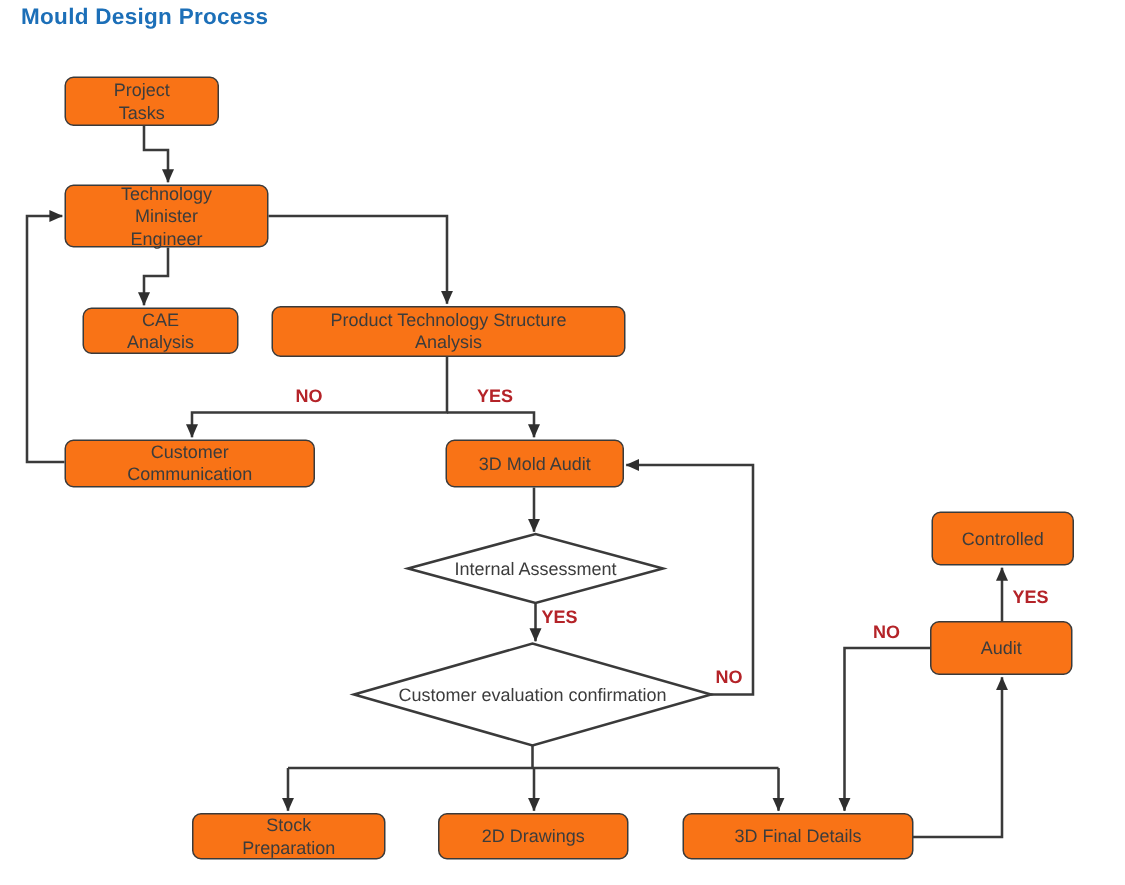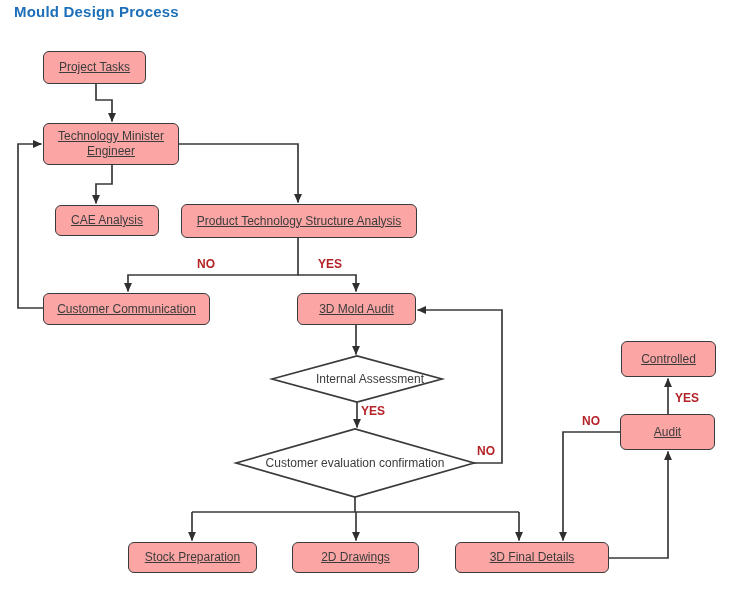--- a/index.html
+++ b/index.html
@@ -13,28 +13,27 @@
   #title{
     position:absolute;left:14px;top:3px;
     font-size:15px;font-weight:600;letter-spacing:.2px;
     color:#1c6fb8;
     text-align:right;
   }
   svg.layer{position:absolute;left:0;top:0;z-index:1;}
   .node{
     position:absolute;z-index:2;
     box-sizing:border-box;
-    background:#fca5a5;
+    background:#f97316;
     border:1.6px solid #3a3a3a;
     border-radius:6px;
     display:flex;align-items:center;justify-content:center;
     text-align:center;
     font-size:12px;line-height:1.25;color:#3c3c3c;
-    padding:2px 4px;
-    text-decoration:underline;
+    padding:2px 21px;
   }
   .dlabel{
     position:absolute;z-index:3;
     font-size:12px;color:#3c3c3c;
     text-align:center;white-space:nowrap;
     transform:translate(-50%,-50%);
   }
   .yn{
     position:absolute;z-index:3;
     font-size:12px;font-weight:700;color:#b42328;
@@ -114,21 +113,21 @@
   <div class="node" style="left:128px;top:542px;width:129px;height:31px;">Stock Preparation</div>
 
   <div class="node" style="left:292px;top:542px;width:127px;height:31px;">2D Drawings</div>
 
   <div class="node" style="left:455px;top:542px;width:154px;height:31px;">3D Final Details</div>
 
   <div class="node" style="left:620px;top:414px;width:95px;height:36px;">Audit</div>
 
   <div class="node" style="left:621px;top:341px;width:95px;height:36px;text-align:center;">Controlled</div>
 
-  <div class="dlabel" style="left:357px;top:379px;margin-left:13px;">Internal Assessment</div>
+  <div class="dlabel" style="left:357px;top:379px;">Internal Assessment</div>
   <div class="dlabel" style="left:355px;top:463px;">Customer evaluation confirmation</div>
 
   <div class="yn" style="left:206px;top:264px;">NO</div>
   <div class="yn" style="left:330px;top:264px;">YES</div>
   <div class="yn" style="left:373px;top:411px;">YES</div>
   <div class="yn" style="left:486px;top:451px;">NO</div>
   <div class="yn" style="left:591px;top:421px;">NO</div>
   <div class="yn" style="left:687px;top:398px;">YES</div>
 
 </div>

